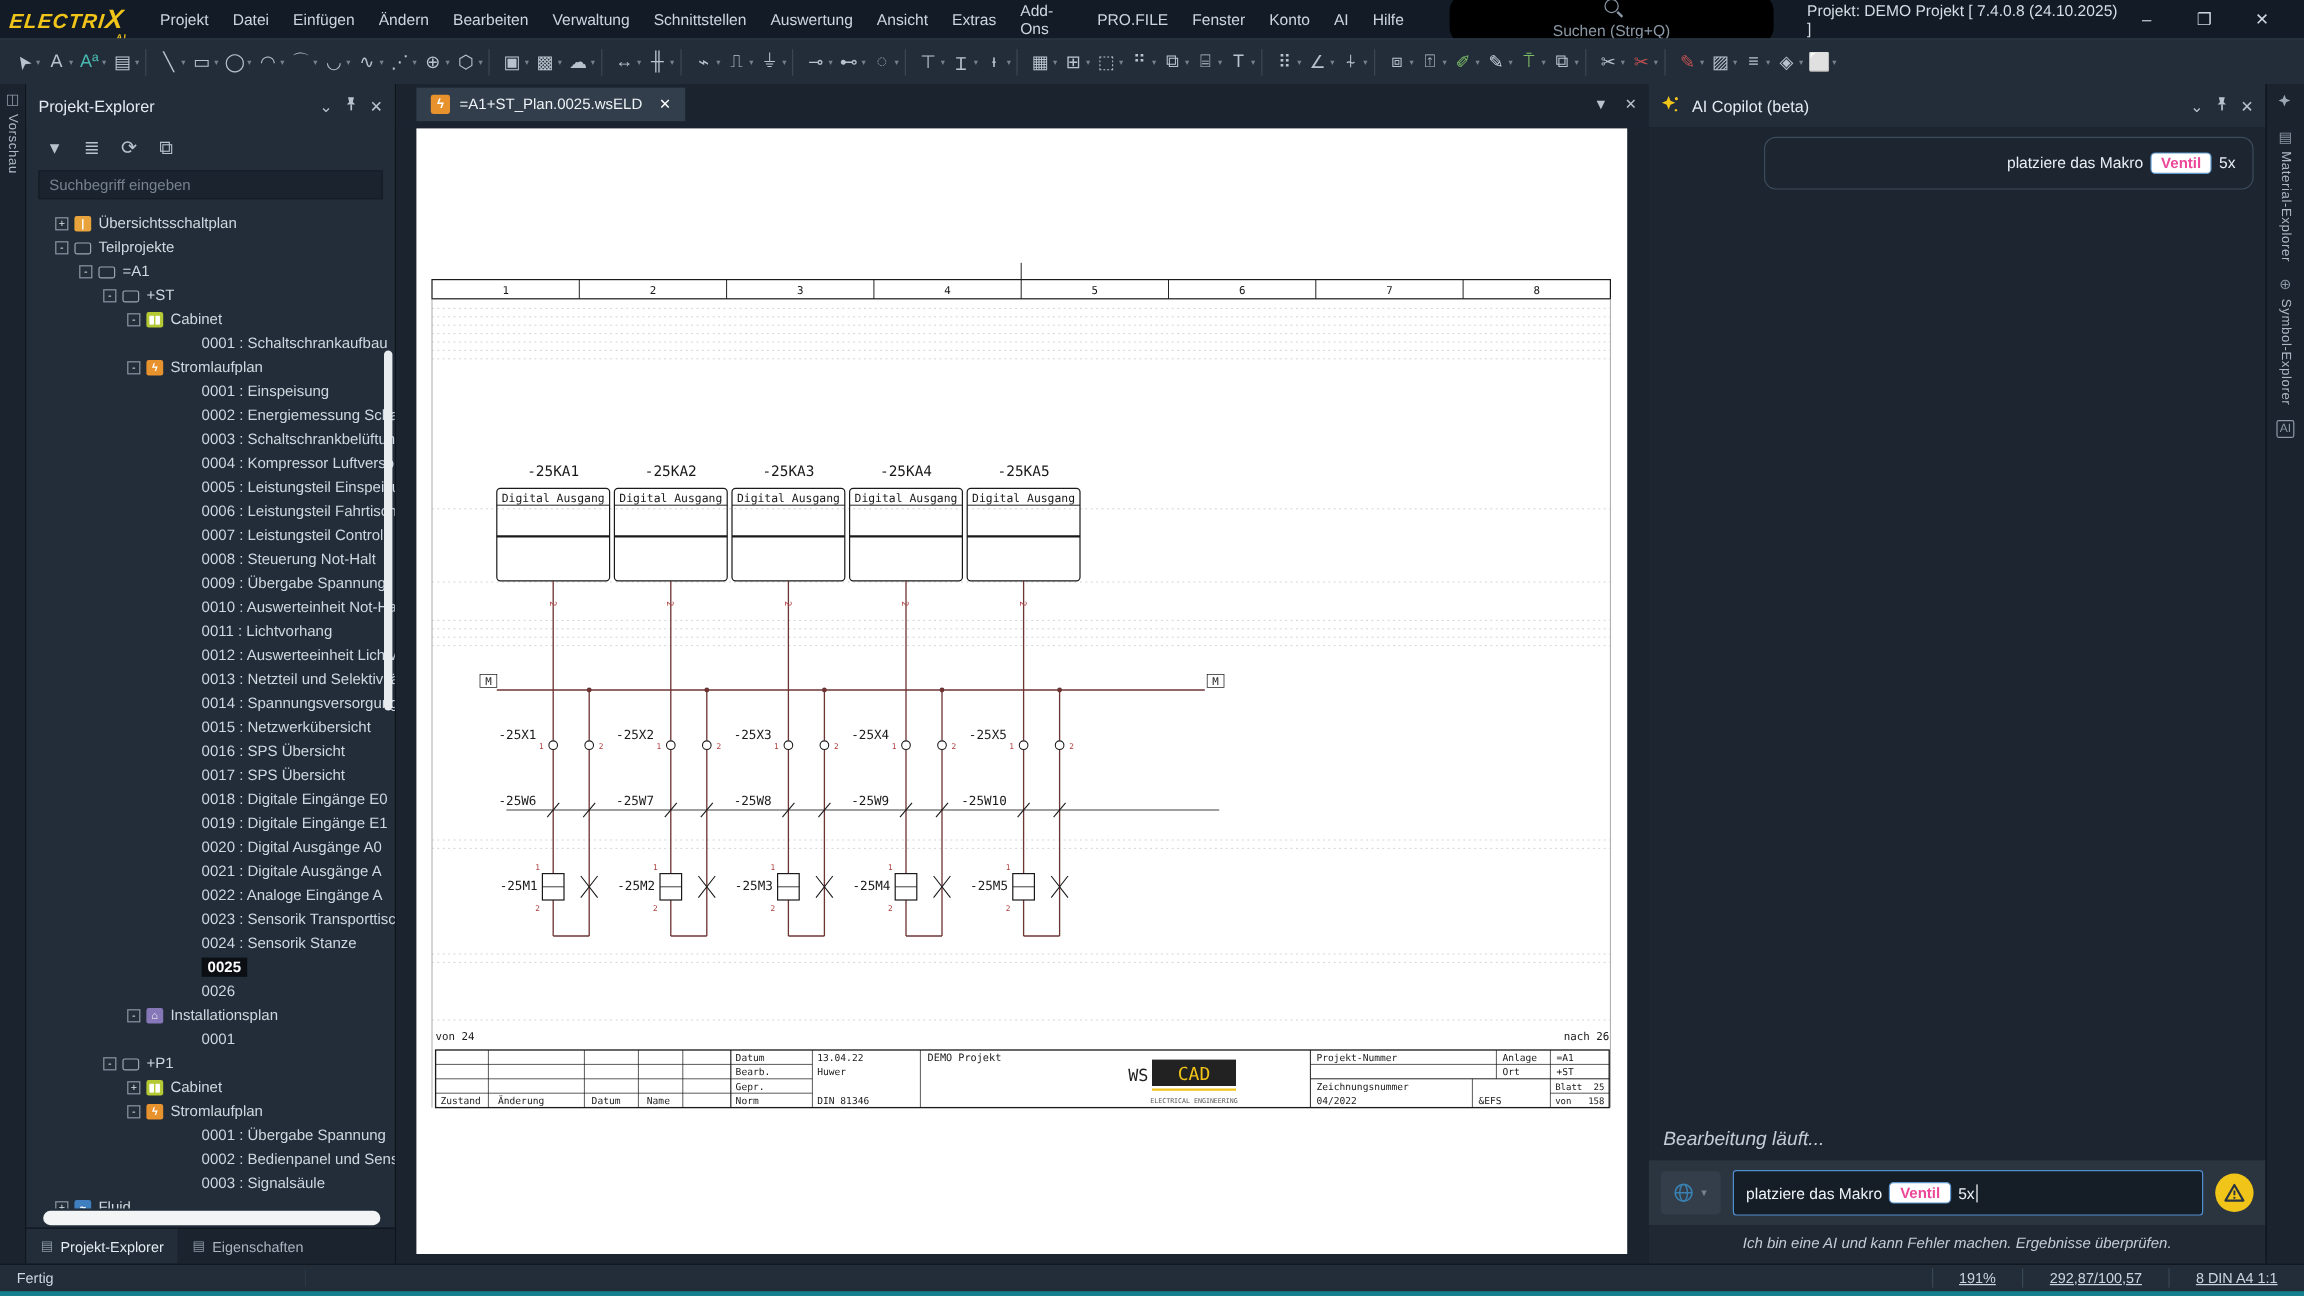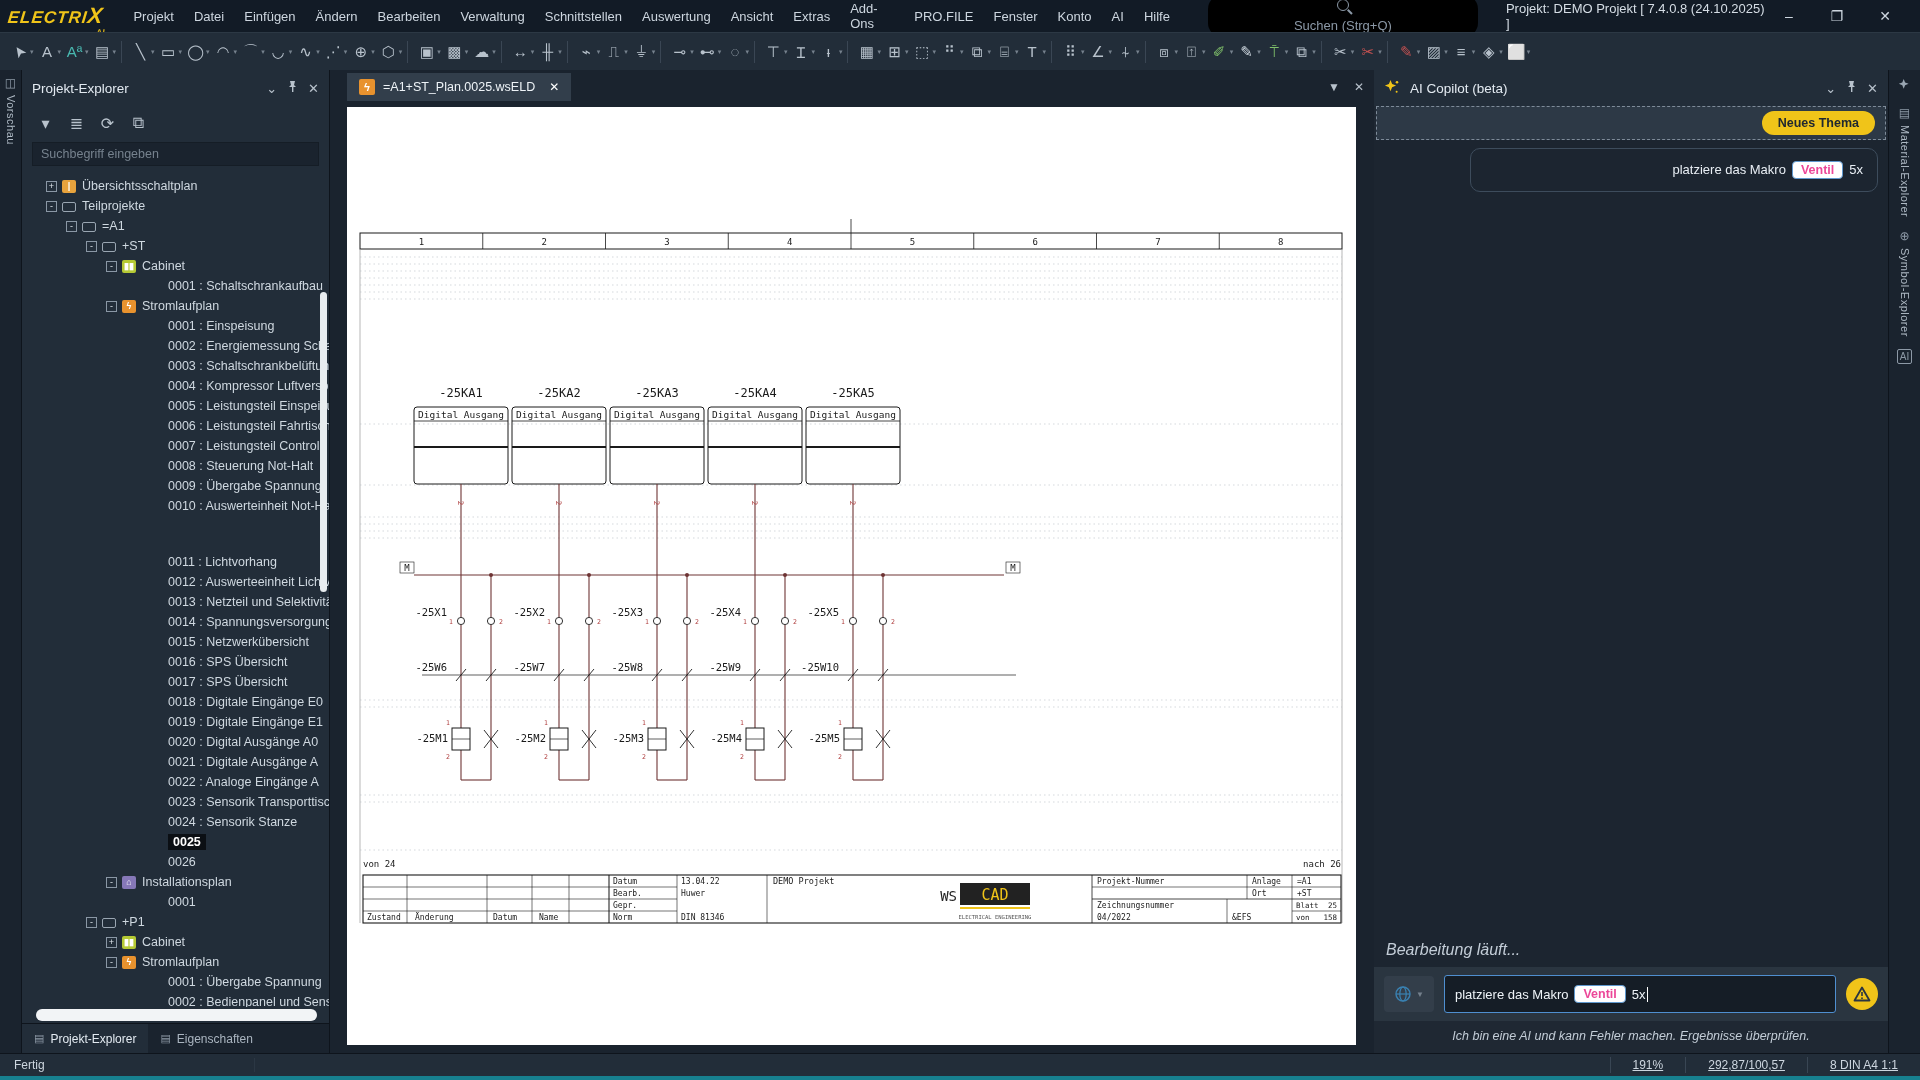--- a/index.html
+++ b/index.html
@@ -360,21 +360,21 @@
           </div>
           <div class="tree-row" style="padding-left: 146px;">
             <span class="tlabel">0008 : Steuerung Not-Halt</span>
           </div>
           <div class="tree-row" style="padding-left: 146px;">
             <span class="tlabel">0009 : Übergabe Spannung</span>
           </div>
           <div class="tree-row" style="padding-left: 146px;">
             <span class="tlabel">0010 : Auswerteinheit Not-Halt</span>
           </div>
-          <div class="tree-row" style="padding-left: 146px; margin-top: 36px;">
+          <div class="tree-row" style="padding-left: 146px;">
             <span class="tlabel">0011 : Lichtvorhang</span>
           </div>
           <div class="tree-row" style="padding-left: 146px;">
             <span class="tlabel">0012 : Auswerteeinheit Lichtvorhang</span>
           </div>
           <div class="tree-row" style="padding-left: 146px;">
             <span class="tlabel">0013 : Netzteil und Selektivität</span>
           </div>
           <div class="tree-row" style="padding-left: 146px;">
             <span class="tlabel">0014 : Spannungsversorgung</span>
@@ -726,23 +726,20 @@
         <span class="spacer"></span>
         <span class="phead-ic">⌄</span>
         <span class="phead-ic">
           <svg width="11" height="13" viewBox="0 0 11 13">
               <path d="M3 1h5l-1 4 2 2H2l2-2z" fill="#b8c2cc"></path>
               <rect x="5" y="7" width="1.4" height="5" fill="#b8c2cc"></rect>
             </svg>
         </span>
         <span class="phead-ic">✕</span>
       </div>
-      <div class="ai-strip">
-        <button class="btn-yellow">Neues Thema</button>
-      </div>
       <div class="ai-chat">
         <div class="bubble">
           <span>platziere das Makro</span><span class="chip">Ventil</span><span>5x</span>
         </div>
       </div>
       <div class="ai-status">Bearbeitung läuft...</div>
       <div class="ai-inputrow">
         <div class="globe-btn">
           <svg width="18" height="18" viewBox="0 0 18 18">
               <circle cx="9" cy="9" r="7" fill="none" stroke="#3f9bd8" stroke-width="1.4"></circle>

